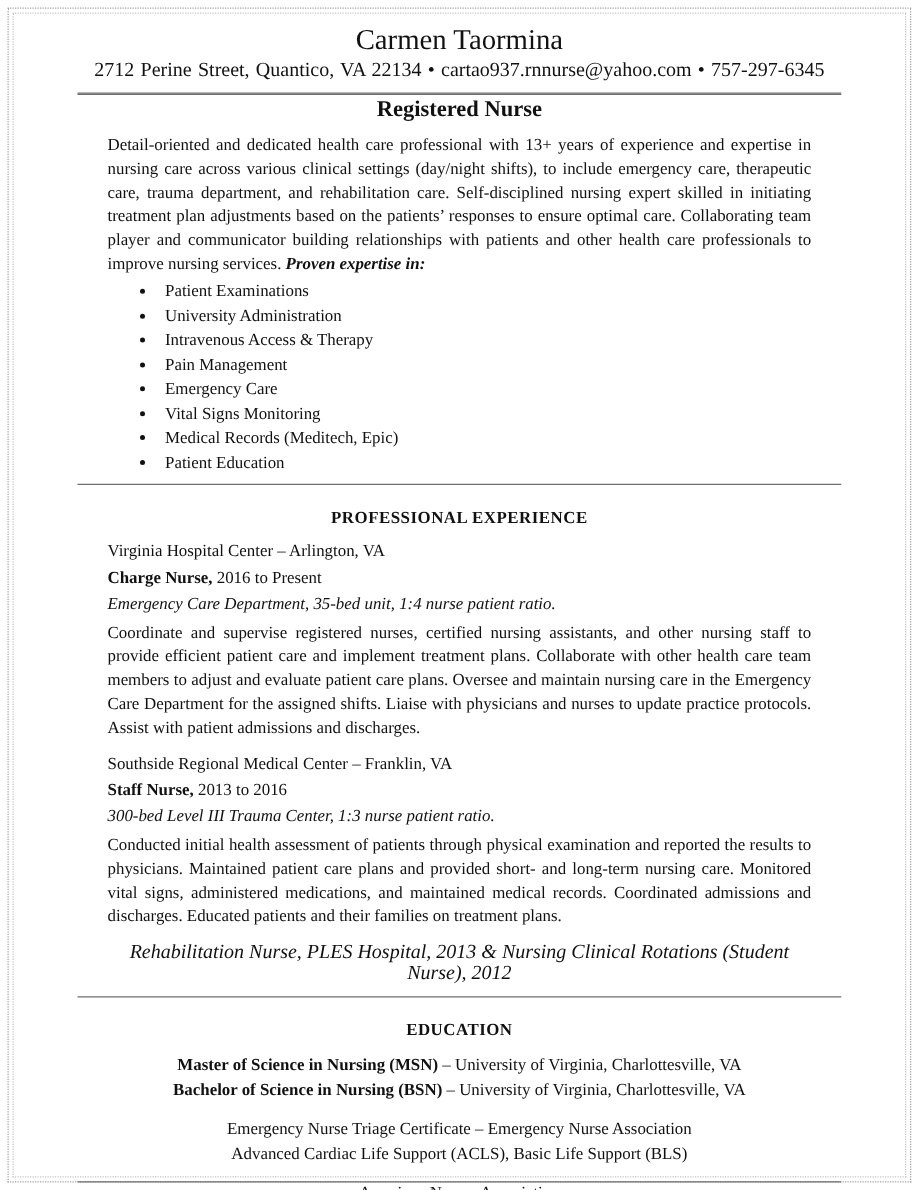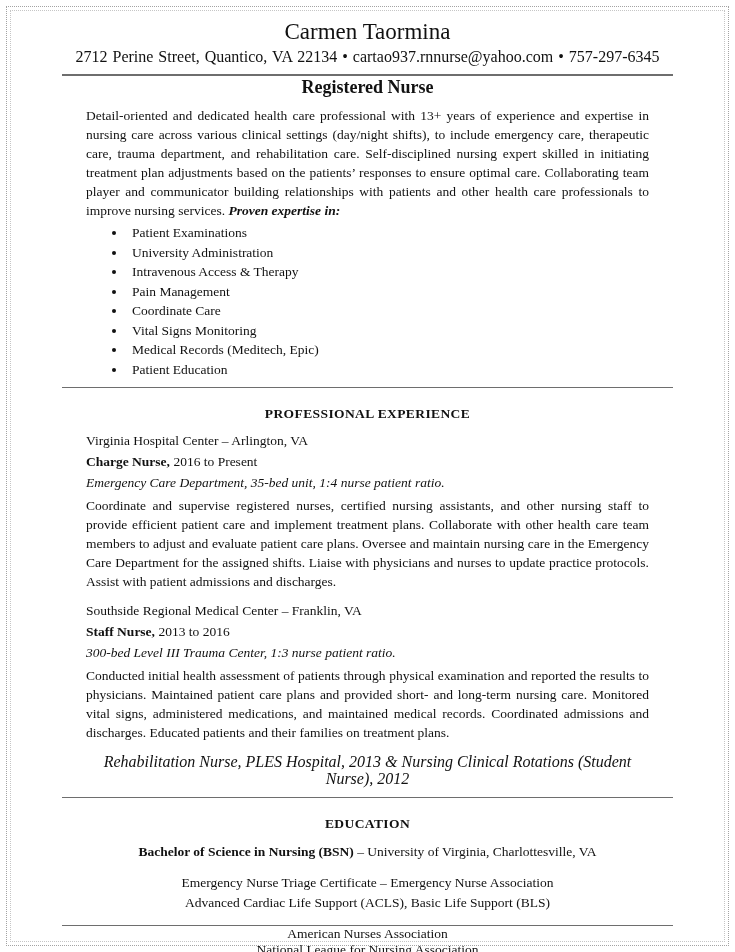--- a/index.html
+++ b/index.html
@@ -98,21 +98,21 @@
   <p class="para summary"><span>Detail-oriented and dedicated health care professional with 13+ years of experience and expertise in nursing care across various clinical settings (day/night shifts), to include emergency care, therapeutic care, trauma department, and rehabilitation care. Self-disciplined nursing expert skilled in initiating treatment plan adjustments based on the patients’ responses to ensure optimal care. Collaborating team player and communicator building relationships with patients and other health care professionals to improve nursing services.</span> <b><i>Proven expertise in:</i></b></p>
 
   <div class="expertise">
     <ul>
       <li>Patient Examinations</li>
       <li>University Administration</li>
       <li>Intravenous Access &amp; Therapy</li>
       <li>Pain Management</li>
     </ul>
     <ul>
-      <li>Coordinate Care</li>
+      <li>Emergency Care</li>
       <li>Vital Signs Monitoring</li>
       <li>Medical Records (Meditech, Epic)</li>
       <li>Patient Education</li>
     </ul>
   </div>
 
   <hr class="rule">
   <h3 class="section-heading">PROFESSIONAL EXPERIENCE</h3>
 
   <p class="employer">Virginia Hospital Center – Arlington, VA</p>
@@ -124,20 +124,21 @@
   <p class="job-title"><b>Staff Nurse,</b> <span>2013 to 2016</span></p>
   <p class="job-sub">300-bed Level III Trauma Center, 1:3 nurse patient ratio.</p>
   <p class="para job-desc">Conducted initial health assessment of patients through physical examination and reported the results to physicians. Maintained patient care plans and provided short- and long-term nursing care. Monitored vital signs, administered medications, and maintained medical records. Coordinated admissions and discharges. Educated patients and their families on treatment plans.</p>
 
   <p class="additional">Rehabilitation Nurse, PLES Hospital, 2013 &amp; Nursing Clinical Rotations (Student Nurse), 2012</p>
 
   <hr class="rule">
   <h3 class="section-heading">EDUCATION</h3>
 
   <div class="edu-group">
+    <p class="edu-line"><b>Master of Science in Nursing (MSN)</b><span> – University of Virginia, Charlottesville, VA</span></p>
     <p class="edu-line"><b>Bachelor of Science in Nursing (BSN)</b><span> – University of Virginia, Charlottesville, VA</span></p>
   </div>
 
   <div class="cert-group">
     <p class="edu-line">Emergency Nurse Triage Certificate – Emergency Nurse Association</p>
     <p class="edu-line">Advanced Cardiac Life Support (ACLS), Basic Life Support (BLS)</p>
   </div>
 
   <hr class="rule">
 

